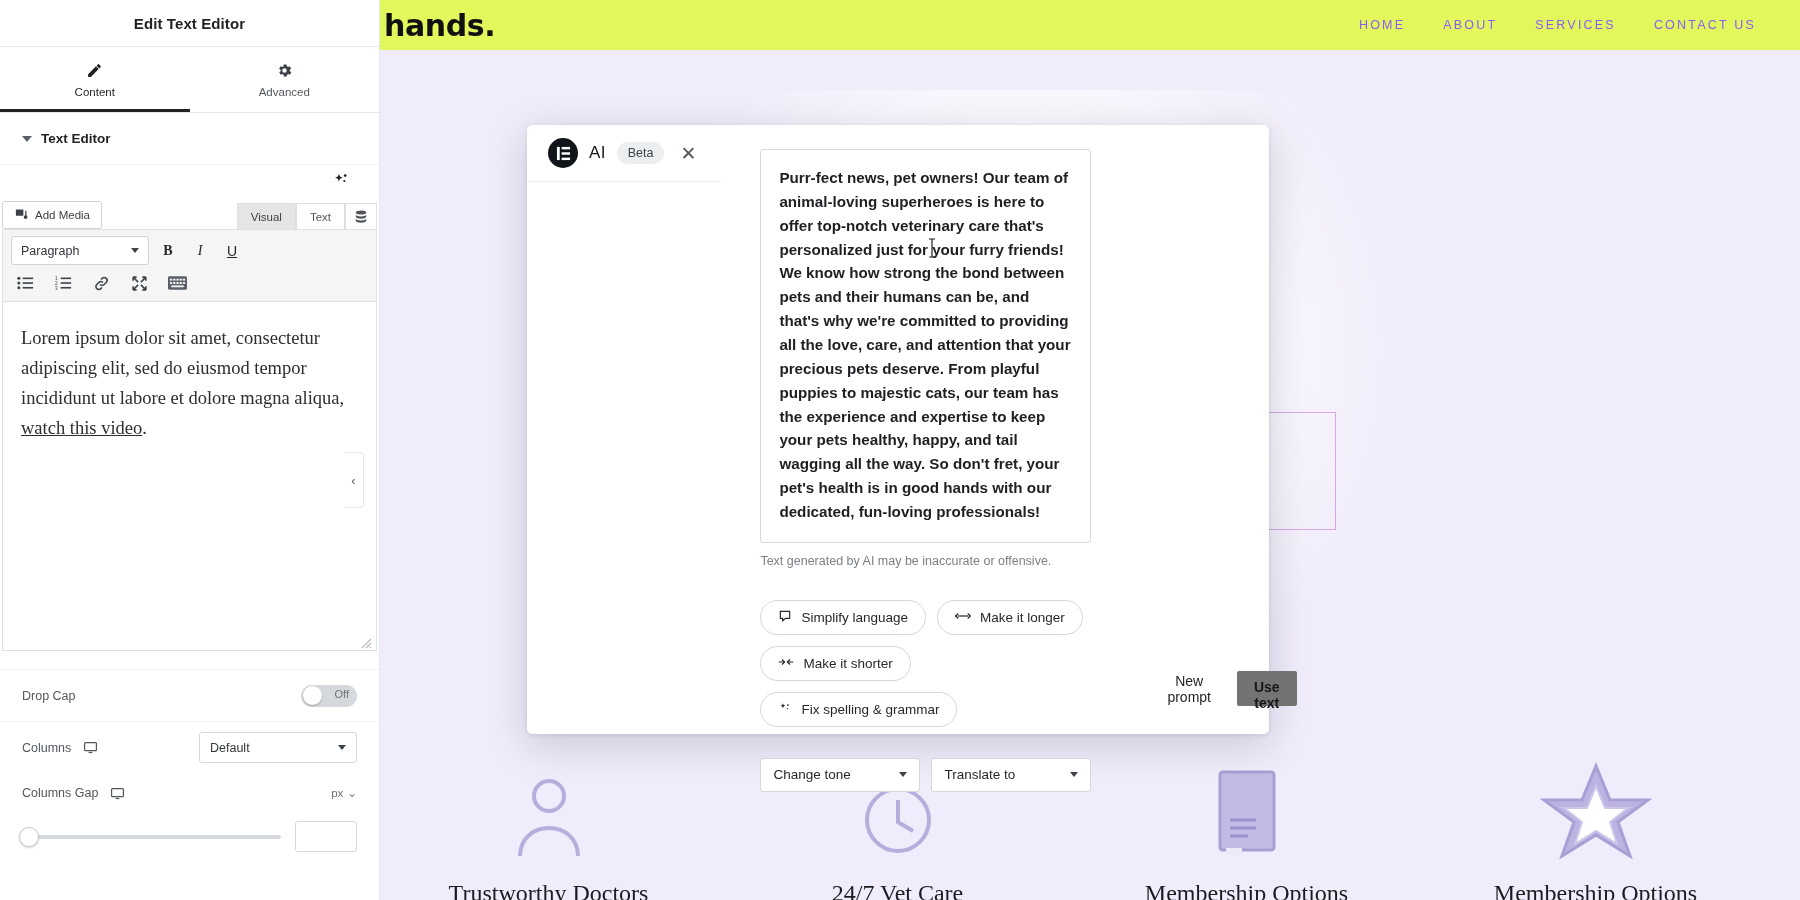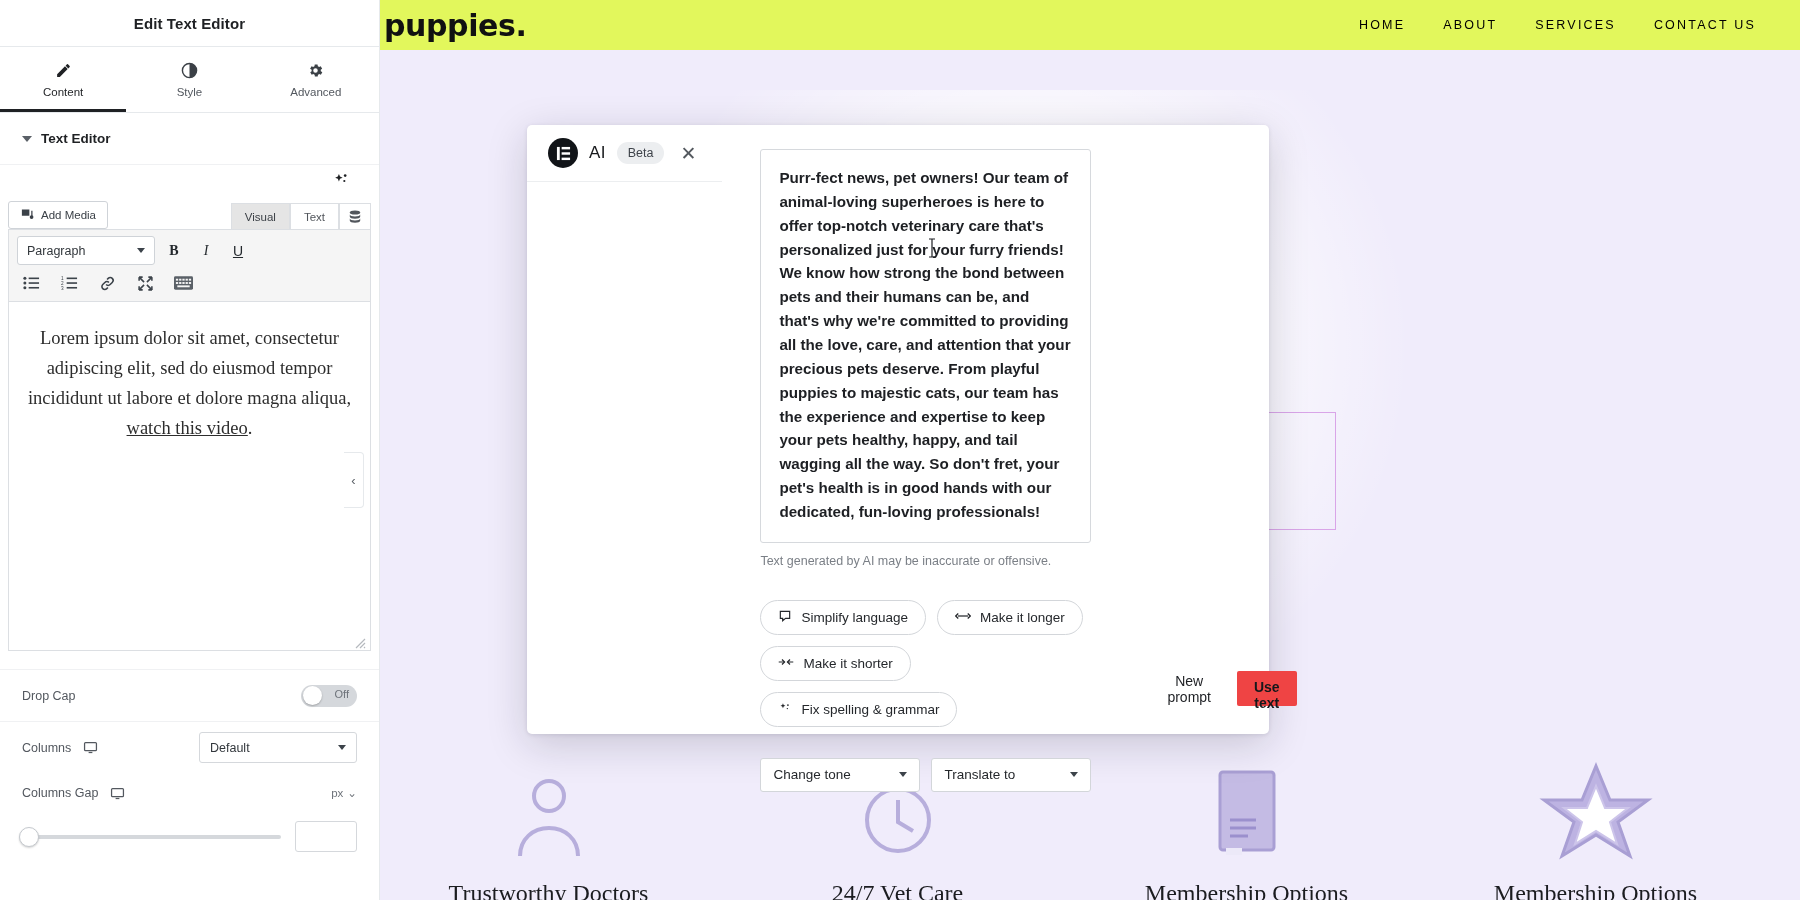--- a/index.html
+++ b/index.html
@@ -41,21 +41,21 @@
     height: 52px; display: flex; align-items: center; padding: 0 22px;
     gap: 9px; border-bottom: 1px solid #f0f1f3;
   }
   .caret { width: 0; height: 0; border-left: 5px solid transparent; border-right: 5px solid transparent;
            border-top: 6px solid #5a6067; }
   .section-title { font-size: 13.5px; font-weight: bold; color: #1f2124; }
 
   .ai-spark-row { height: 34px; position: relative; }
   .ai-spark { position: absolute; right: 28px; top: 6px; width: 20px; height: 20px; cursor:pointer; }
 
-  .wp-editor { margin: 0 8px; text-align: center; }
+  .wp-editor { margin: 0 2px; }
   .wp-bar1 { display: flex; align-items: flex-end; justify-content: space-between; height: 30px; }
   .add-media {
     display: flex; align-items: center; gap: 6px;
     border: 1px solid #cfd3d8; background: #fff; border-radius: 3px;
     height: 28px; padding: 0 11px; font-size: 11.5px; color: #3b4148; cursor: pointer;
   }
   .vt-tabs { display: flex; align-items: flex-end; }
   .vt {
     height: 26px; padding: 0 13px; font-size: 11.5px; color: #52565c;
     display: flex; align-items: center; border: 1px solid #dcdfe3;
@@ -120,21 +120,21 @@
   .canvas {
     position: absolute; left: 344px; top: 0; width: 1456px; height: 900px;
     background: #f0ecfb; overflow: hidden;
   }
   .site-header {
     height: 50px; background: #e2f75c; display: flex; align-items: center;
     justify-content: space-between; padding: 0 44px 0 40px;
   }
   .brand { font-size: 30px; font-weight: bold; color: #111; letter-spacing: -.4px; font-family: "DejaVu Sans", sans-serif;}
   .nav { display: flex; gap: 38px; }
-  .nav a { font-size: 12.5px; letter-spacing: 2.2px; color: #000000; text-decoration: none; }
+  .nav a { font-size: 12.5px; letter-spacing: 2.2px; color: #8b5cf6; text-decoration: none; }
 
   .hero-wrap { position: relative; height: 850px; }
   .hero-h1 {
     position: absolute; left: 430px; top: 120px; width: 1000px;
     font-family: "Liberation Serif", serif; font-size: 82px; line-height: 1.07;
     color: #15161a; letter-spacing: -1px;
   }
   .hero-p {
     position: absolute; left: 752px; top: 360px; width: 258px;
     font-size: 19px; line-height: 1.62; color: #2b2d33;
@@ -205,35 +205,35 @@
     border: 1px solid #d3d6da; border-radius: 3px; height: 34px; min-width: 160px;
     padding: 0 12px; font-size: 13.5px; color: #25282c; background: #fff; cursor: pointer; gap: 24px;
   }
   .modal-foot {
     margin-top: auto; display: flex; align-items: center; justify-content: flex-end;
     gap: 26px; padding: 0 38px 28px 38px;
   }
   .btn-text { font-size: 14px; color: #1d1f23; background: none; border: none; cursor: pointer;
               font-family: "Liberation Sans", sans-serif; }
   .btn-primary {
-    background: #ef4444; color: #16181b; border: none; border-radius: 2px;
+    background: #737373; color: #16181b; border: none; border-radius: 2px;
     height: 35px; padding: 8px 17px; font-size: 14px; font-weight: bold; cursor: pointer;
     font-family: "Liberation Sans", sans-serif;
   }
   .cursor-beam { position: absolute; left: 928px; top: 238px; width: 2px; height: 19px; z-index: 70; pointer-events: none; }
 </style>
 </head>
 <body>
 
 <div id="root">
 
   <div class="canvas">
 
     <div class="site-header">
-      <div class="brand">puppies.</div>
+      <div class="brand">hands.</div>
       <div class="nav">
         <a href="#">HOME</a>
         <a href="#">ABOUT</a>
         <a href="#">SERVICES</a>
         <a href="#">CONTACT US</a>
       </div>
     </div>
 
     <div class="hero-wrap">
       <div class="glow"></div>
@@ -304,29 +304,20 @@
     </div>
 
     <div class="tabs">
       <div class="tab active">
         <span class="tab-ico">
           <svg width="17" height="17" viewBox="0 0 24 24" fill="#1f2124">
               <path d="M3 17.2V21h3.8L17.9 9.9l-3.8-3.8L3 17.2zM20.7 7.1c.4-.4.4-1 0-1.4l-2.4-2.4a1 1 0 0 0-1.4 0l-1.9 1.9 3.8 3.8 1.9-1.9z"></path>
             </svg>
         </span>
         <span class="tab-label">Content</span>
-      </div>
-      <div class="tab">
-        <span class="tab-ico">
-          <svg width="17" height="17" viewBox="0 0 24 24">
-              <circle cx="12" cy="12" r="10" fill="none" stroke="#3b4046" stroke-width="2"></circle>
-              <path d="M12 2a10 10 0 0 1 0 20z" fill="#3b4046"></path>
-            </svg>
-        </span>
-        <span class="tab-label">Style</span>
       </div>
       <div class="tab">
         <span class="tab-ico">
           <svg width="17" height="17" viewBox="0 0 24 24" fill="#3b4046">
               <path d="M19.4 13a7.8 7.8 0 0 0 0-2l2-1.6-2-3.4-2.4 1a7.6 7.6 0 0 0-1.7-1l-.4-2.6h-4l-.3 2.6c-.6.2-1.2.6-1.8 1l-2.4-1-2 3.4L6.6 11a7.8 7.8 0 0 0 0 2l-2 1.6 2 3.4 2.4-1c.6.4 1.2.8 1.8 1l.3 2.6h4l.4-2.6c.6-.2 1.2-.6 1.7-1l2.4 1 2-3.4-2-1.6zM12 15.2a3.2 3.2 0 1 1 0-6.4 3.2 3.2 0 0 1 0 6.4z"></path>
             </svg>
         </span>
         <span class="tab-label">Advanced</span>
       </div>
     </div>

